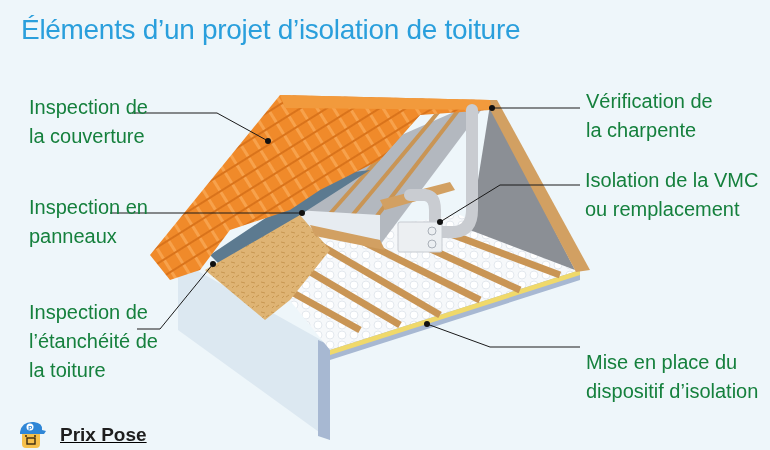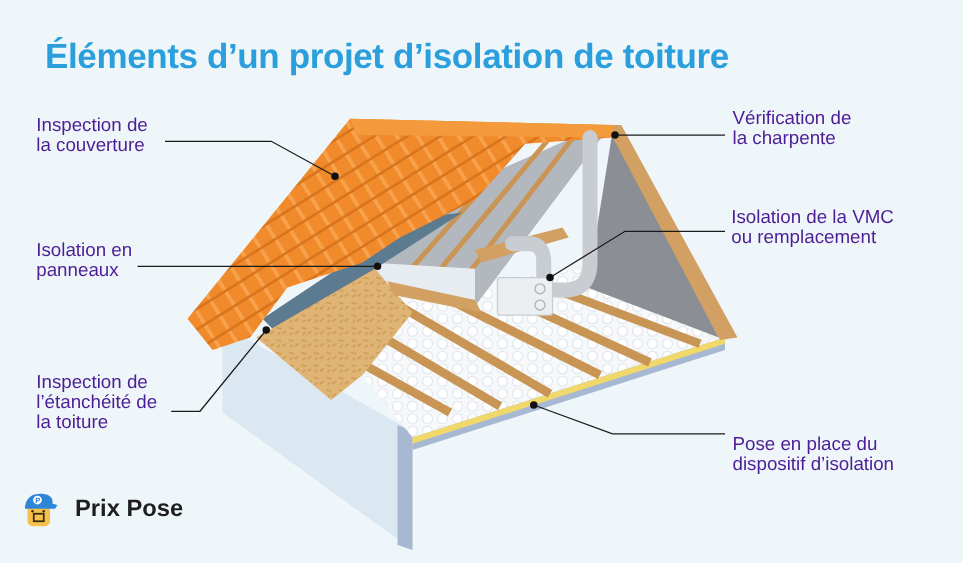--- a/index.html
+++ b/index.html
@@ -4,30 +4,30 @@
 <style>
   html, body { margin: 0; padding: 0; }
   body {
     width: 770px; height: 450px; overflow: hidden;
     background: #eef6fa;
     font-family: "Liberation Sans", "DejaVu Sans", sans-serif;
     position: relative;
   }
   .title {
     position: absolute; left: 21px; top: 14px;
-    font-size: 28px; font-weight: 700; color: #2a9fdc;
-    letter-spacing: -0.3px; margin: 15px; white-space: nowrap;
+    font-size: 28px; font-weight: 400; color: #2a9fdc;
+    letter-spacing: -0.3px; margin: 0; white-space: nowrap;
   }
   .label {
-    position: absolute; font-size: 15px; line-height: 16px; color: #4c1d95;
+    position: absolute; font-size: 20px; line-height: 29px; color: #15803d;
     white-space: pre-line;
   }
   svg.art { position: absolute; left: 0; top: 0; }
   .brand {
-    position: absolute; left: 16px; top: 392px; display: flex; align-items: center; gap: 12px;
+    position: absolute; left: 16px; top: 419px; display: flex; align-items: center; gap: 12px; text-decoration: underline;
   }
   .brand-name { font-size: 19px; font-weight: 700; color: #1e1e1e; }
 </style>
 </head>
 <body>
 
 <h1 class="title">Éléments d’un projet d’isolation de toiture</h1>
 
 <svg class="art" width="770" height="450" viewBox="0 0 770 450">
   <defs>
@@ -116,30 +116,30 @@
     <circle cx="302" cy="213" r="3"></circle>
     <circle cx="213" cy="264" r="3"></circle>
     <circle cx="492" cy="108" r="3"></circle>
     <circle cx="440" cy="222" r="3"></circle>
     <circle cx="427" cy="324" r="3"></circle>
   </g>
 </svg>
 
 <div class="label" style="left:29px; top:93px;">Inspection de
 la couverture</div>
-<div class="label" style="left:29px; top:193px;">Isolation en
+<div class="label" style="left:29px; top:193px;">Inspection en
 panneaux</div>
 <div class="label" style="left:29px; top:298px;">Inspection de
 l’étanchéité de
 la toiture</div>
 <div class="label" style="left:586px; top:87px;">Vérification de
 la charpente</div>
 <div class="label" style="left:585px; top:166px;">Isolation de la VMC
 ou remplacement</div>
-<div class="label" style="left:586px; top:348px;">Pose en place du
+<div class="label" style="left:586px; top:348px;">Mise en place du
 dispositif d’isolation</div>
 
 <div class="brand">
   <svg width="32" height="32" viewBox="0 0 32 32">
     <rect x="6" y="12" width="18" height="17" rx="4" fill="#f6c04a"></rect>
     <path d="M4 13 Q6 2 18 3 Q27 4 26 11 L30 12 L28 15 L4 15 Z" fill="#2f86d6"></path>
     <circle cx="14" cy="8" r="3.5" fill="#ffffff"></circle>
     <text x="12.3" y="10.5" font-size="6" font-weight="700" fill="#2f86d6" font-family="Liberation Sans, sans-serif">P</text>
     <rect x="11" y="19" width="8" height="6" fill="none" stroke="#3a2a10" stroke-width="1.4"></rect>
     <circle cx="10" cy="17" r="1" fill="#3a2a10"></circle>

